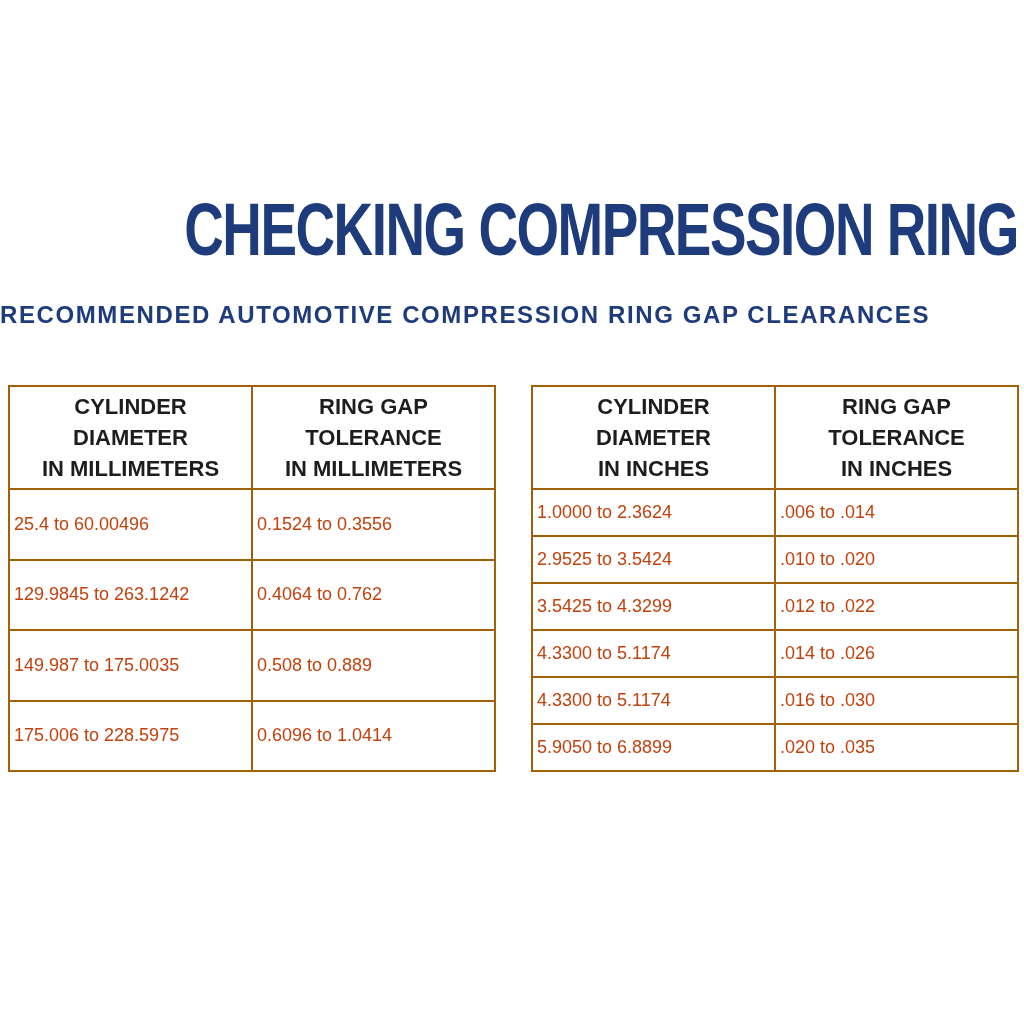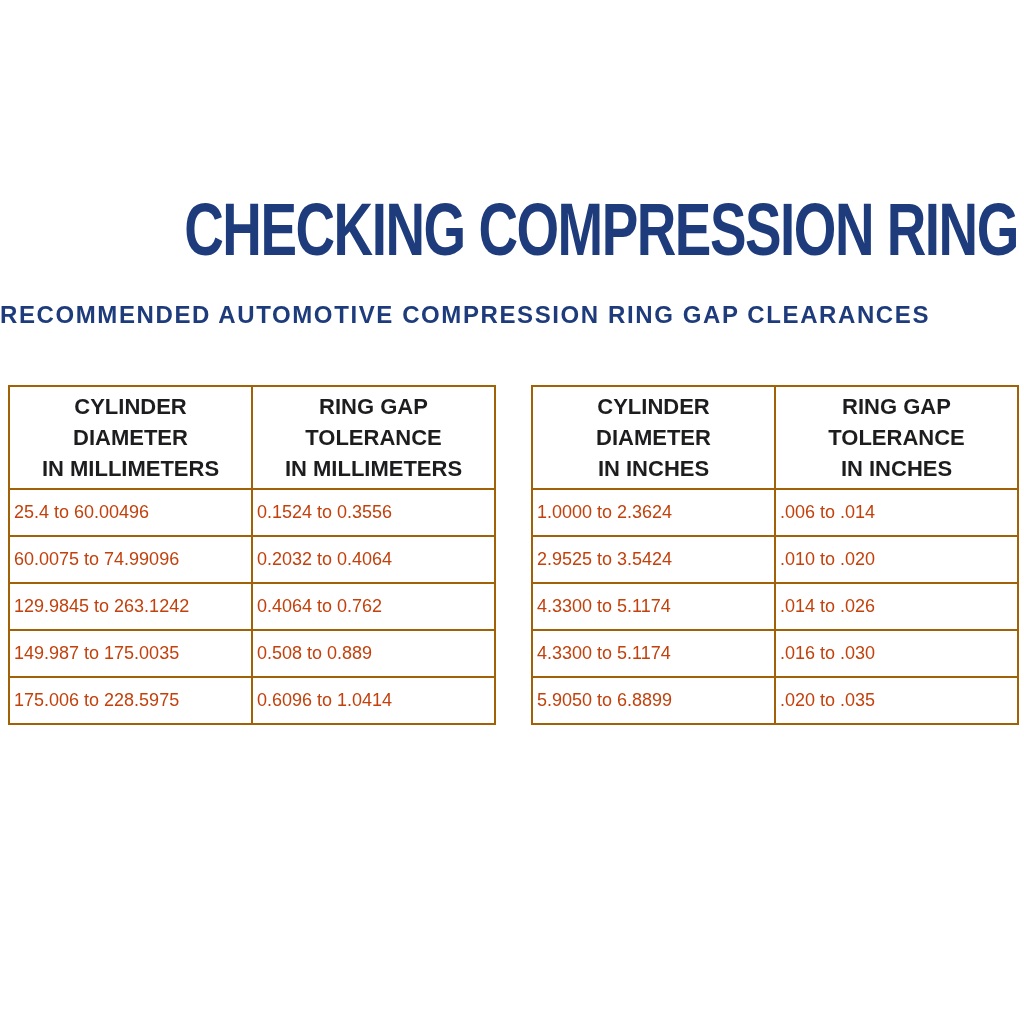--- a/index.html
+++ b/index.html
@@ -107,24 +107,20 @@
 TOLERANCE
 IN MILLIMETERS</th>
       </tr>
     </thead>
     <tbody>
       <tr>
         <td>25.4 to 60.00496</td>
         <td>0.1524 to 0.3556</td>
       </tr>
       <tr>
-        <td>60.0075 to 74.99096</td>
-        <td>0.2032 to 0.4064</td>
-      </tr>
-      <tr>
         <td>129.9845 to 263.1242</td>
         <td>0.4064 to 0.762</td>
       </tr>
       <tr>
         <td>149.987 to 175.0035</td>
         <td>0.508 to 0.889</td>
       </tr>
       <tr>
         <td>175.006 to 228.5975</td>
         <td>0.6096 to 1.0414</td>
@@ -146,20 +142,24 @@
     <tbody>
       <tr>
         <td>1.0000 to 2.3624</td>
         <td>.006 to .014</td>
       </tr>
       <tr>
         <td>2.9525 to 3.5424</td>
         <td>.010 to .020</td>
       </tr>
       <tr>
+        <td>3.5425 to 4.3299</td>
+        <td>.012 to .022</td>
+      </tr>
+      <tr>
         <td>4.3300 to 5.1174</td>
         <td>.014 to .026</td>
       </tr>
       <tr>
         <td>4.3300 to 5.1174</td>
         <td>.016 to .030</td>
       </tr>
       <tr>
         <td>5.9050 to 6.8899</td>
         <td>.020 to .035</td>

